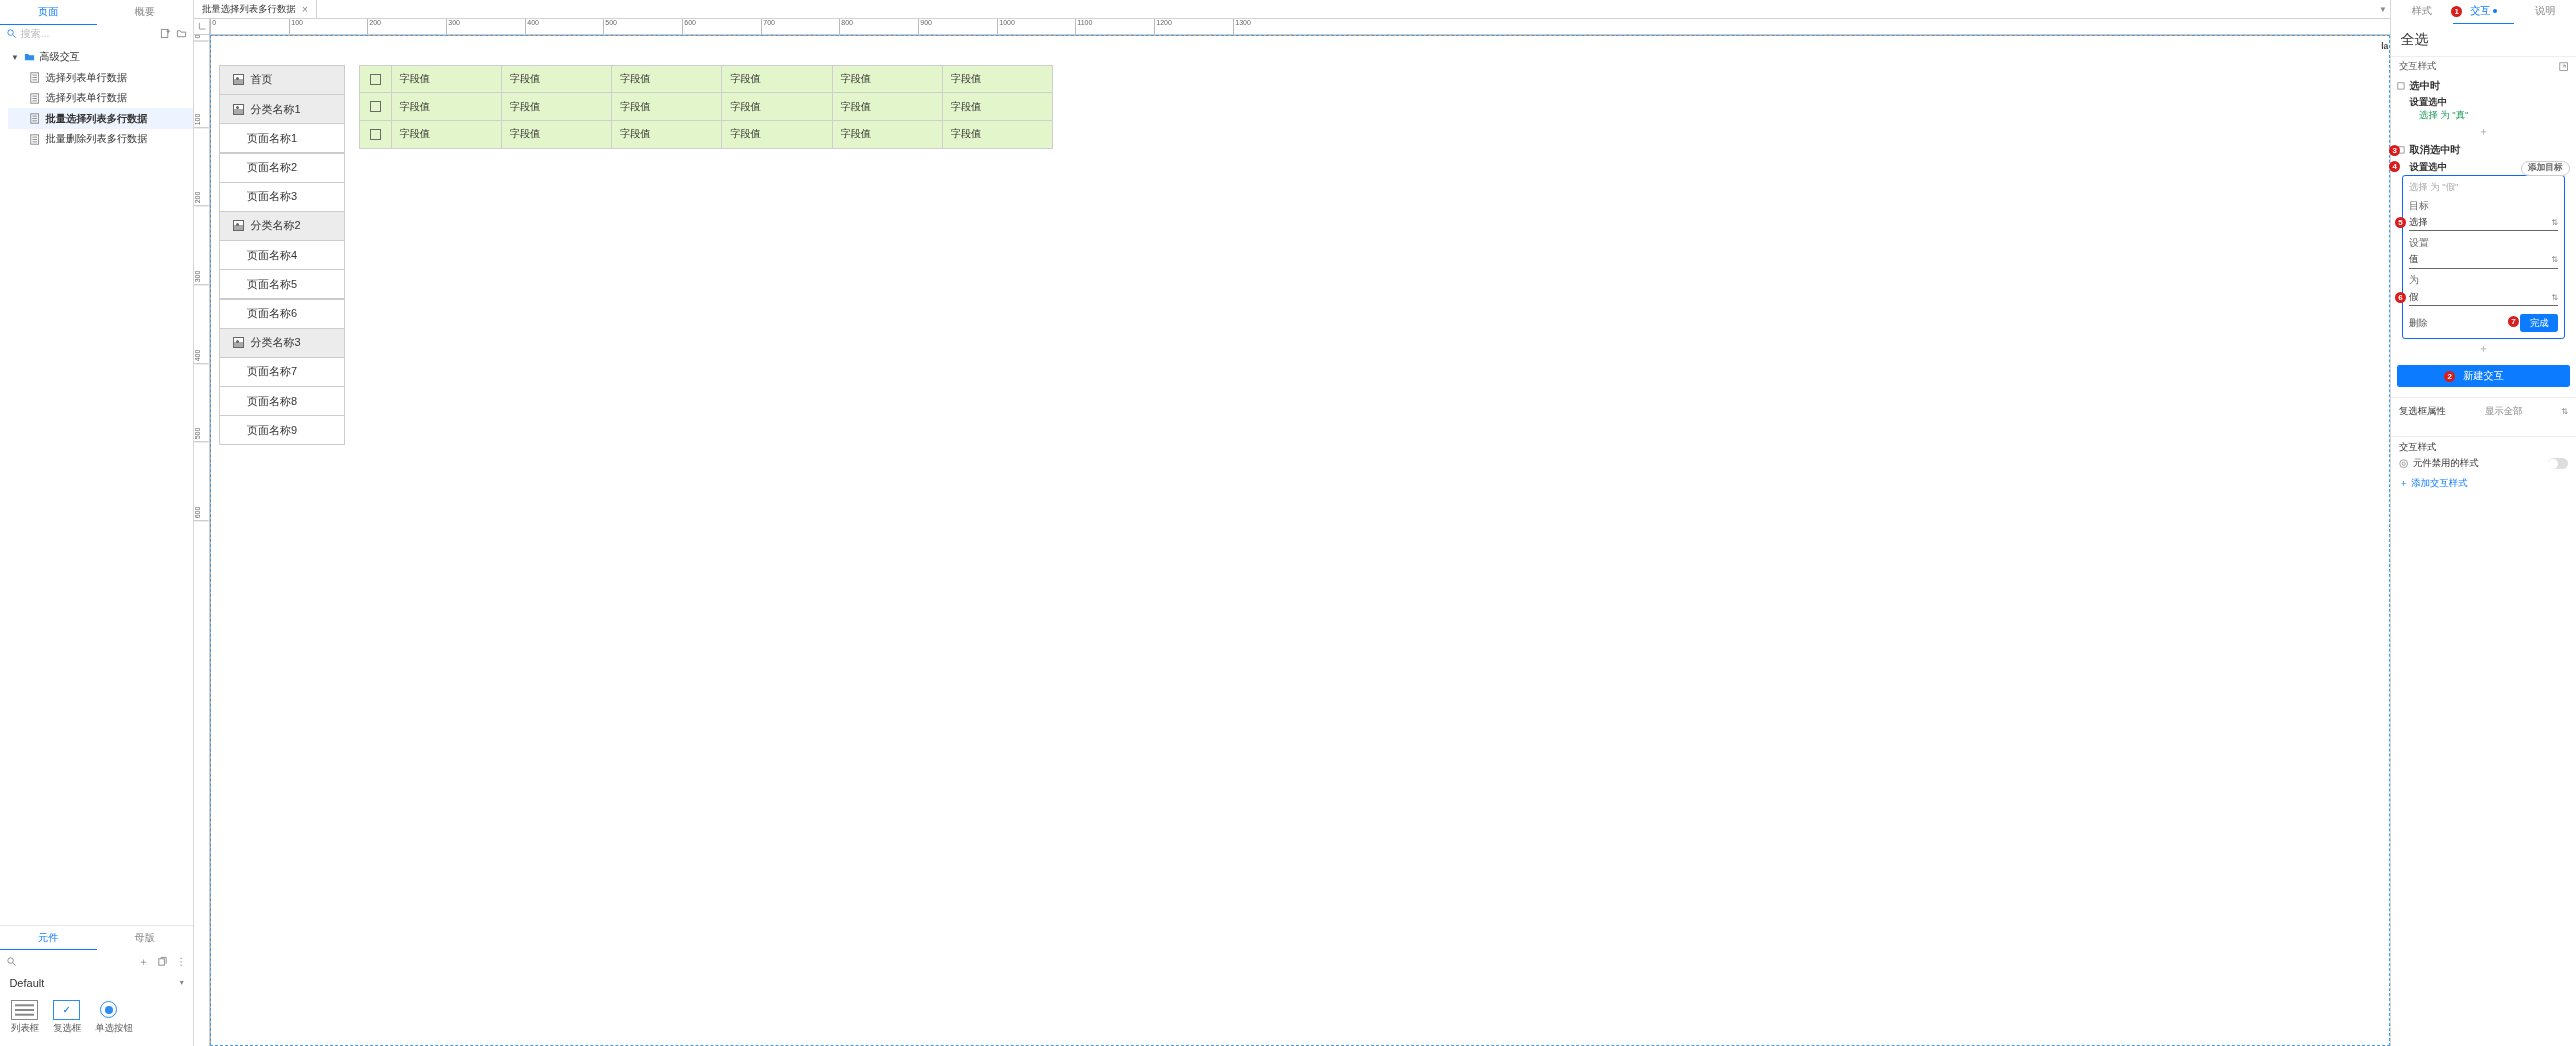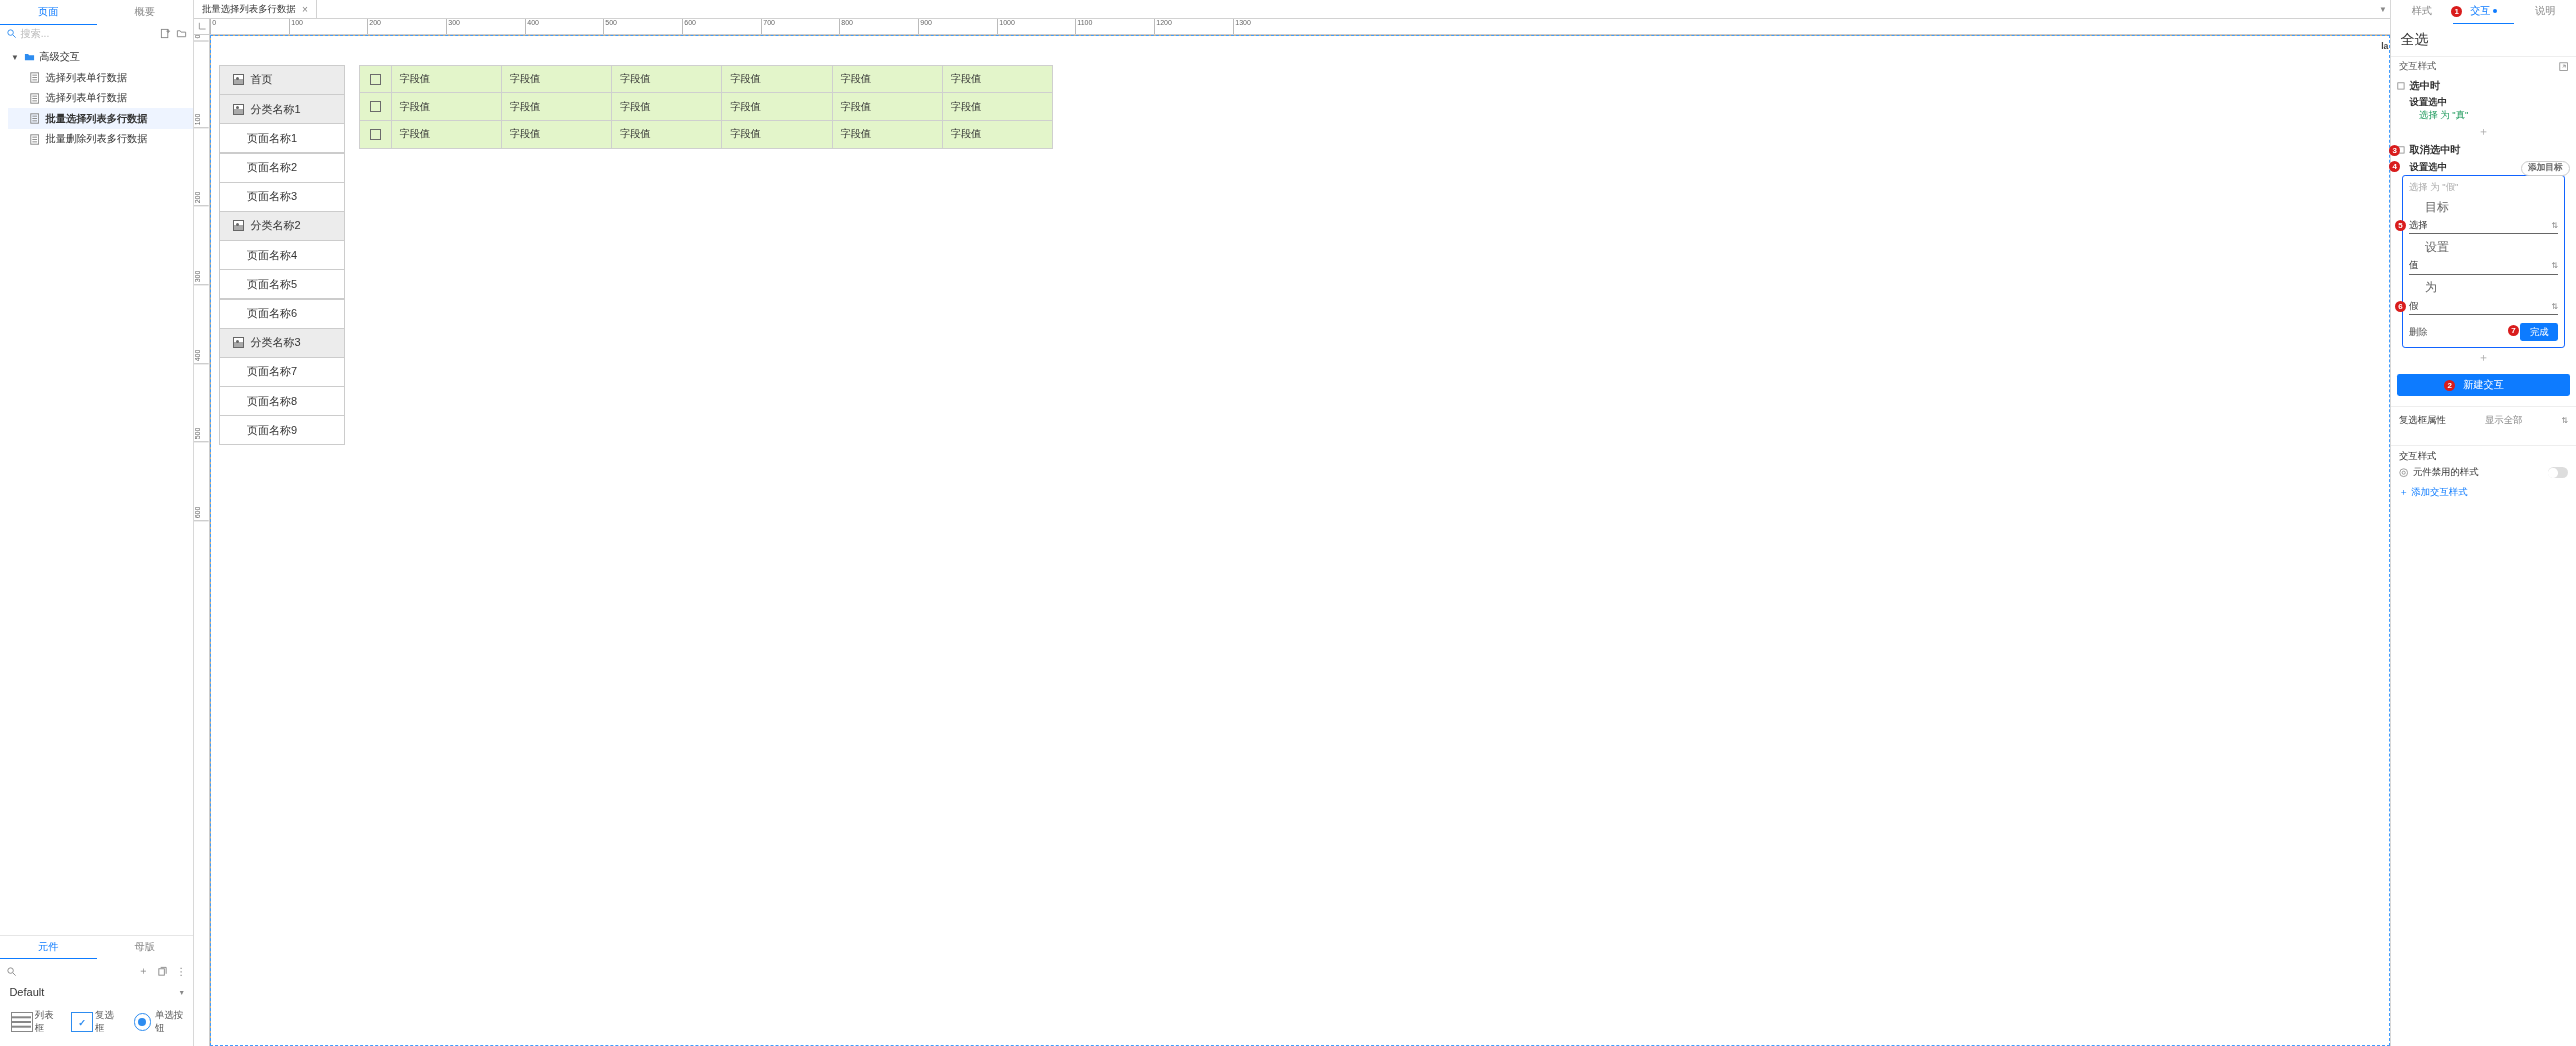--- a/index.html
+++ b/index.html
@@ -114,22 +114,22 @@
   gap: 7.9px;
 }
 .lib-row { padding: 3.1px 9.4px; font-size: 11px; display:flex; align-items:center; justify-content:space-between;}
 .widget-row {
   display: flex;
   gap: 14px;
   padding: 7.9px 7.9px 11px 11px;
 }
 .widget {
   display: flex;
-  flex-direction: row;
-  align-items: center;
+  flex-direction: column;
+  align-items: flex-start;
   gap: 2px;
   font-size: 9.4px;
   color: #555;
 }
 .widget .wshape {
   width: 27px; height: 20.5px;
   border: 0.8px solid #888;
   display:flex;align-items:center;justify-content:center;
 }
 .wshape.listbox::after {
@@ -321,21 +321,21 @@
   border-radius:7.9px; padding:0.8px 6.3px; background:#fff; cursor:pointer;
 }
 .edit-box {
   margin: 1.6px 4.7px 0 4.7px;
   border: 1.6px solid #1163ff;
   border-radius: 3.1px;
   padding: 4.7px 6.3px 6.3px 6.3px;
   font-size:9.4px;
 }
 .edit-box .hint { color:#aaa; margin-bottom:4.7px; }
-.edit-box .lbl { font-size:12px; color:#666; margin-top:4.7px;margin-left:16px;}
+.edit-box .lbl { font-size:10px; color:#666; margin-top:4.7px;}
 .edit-box .sel-field {
   display:flex; justify-content:space-between; align-items:center;
   border-bottom:0.8px solid #666; padding:1.6px 0; margin-top:1.6px;
   position:relative;
 }
 .edit-box .sel-field .chev { color:#888; font-size:7.9px; }
 .edit-box .actions { display:flex; justify-content:space-between; align-items:center; margin-top:7.9px;}
 .btn-done {
   background:#0d7bff; color:#fff; border:none; padding:2.4px 9.4px;
   font-size:9.4px; border-radius:2.4px; cursor:pointer; position:relative;

